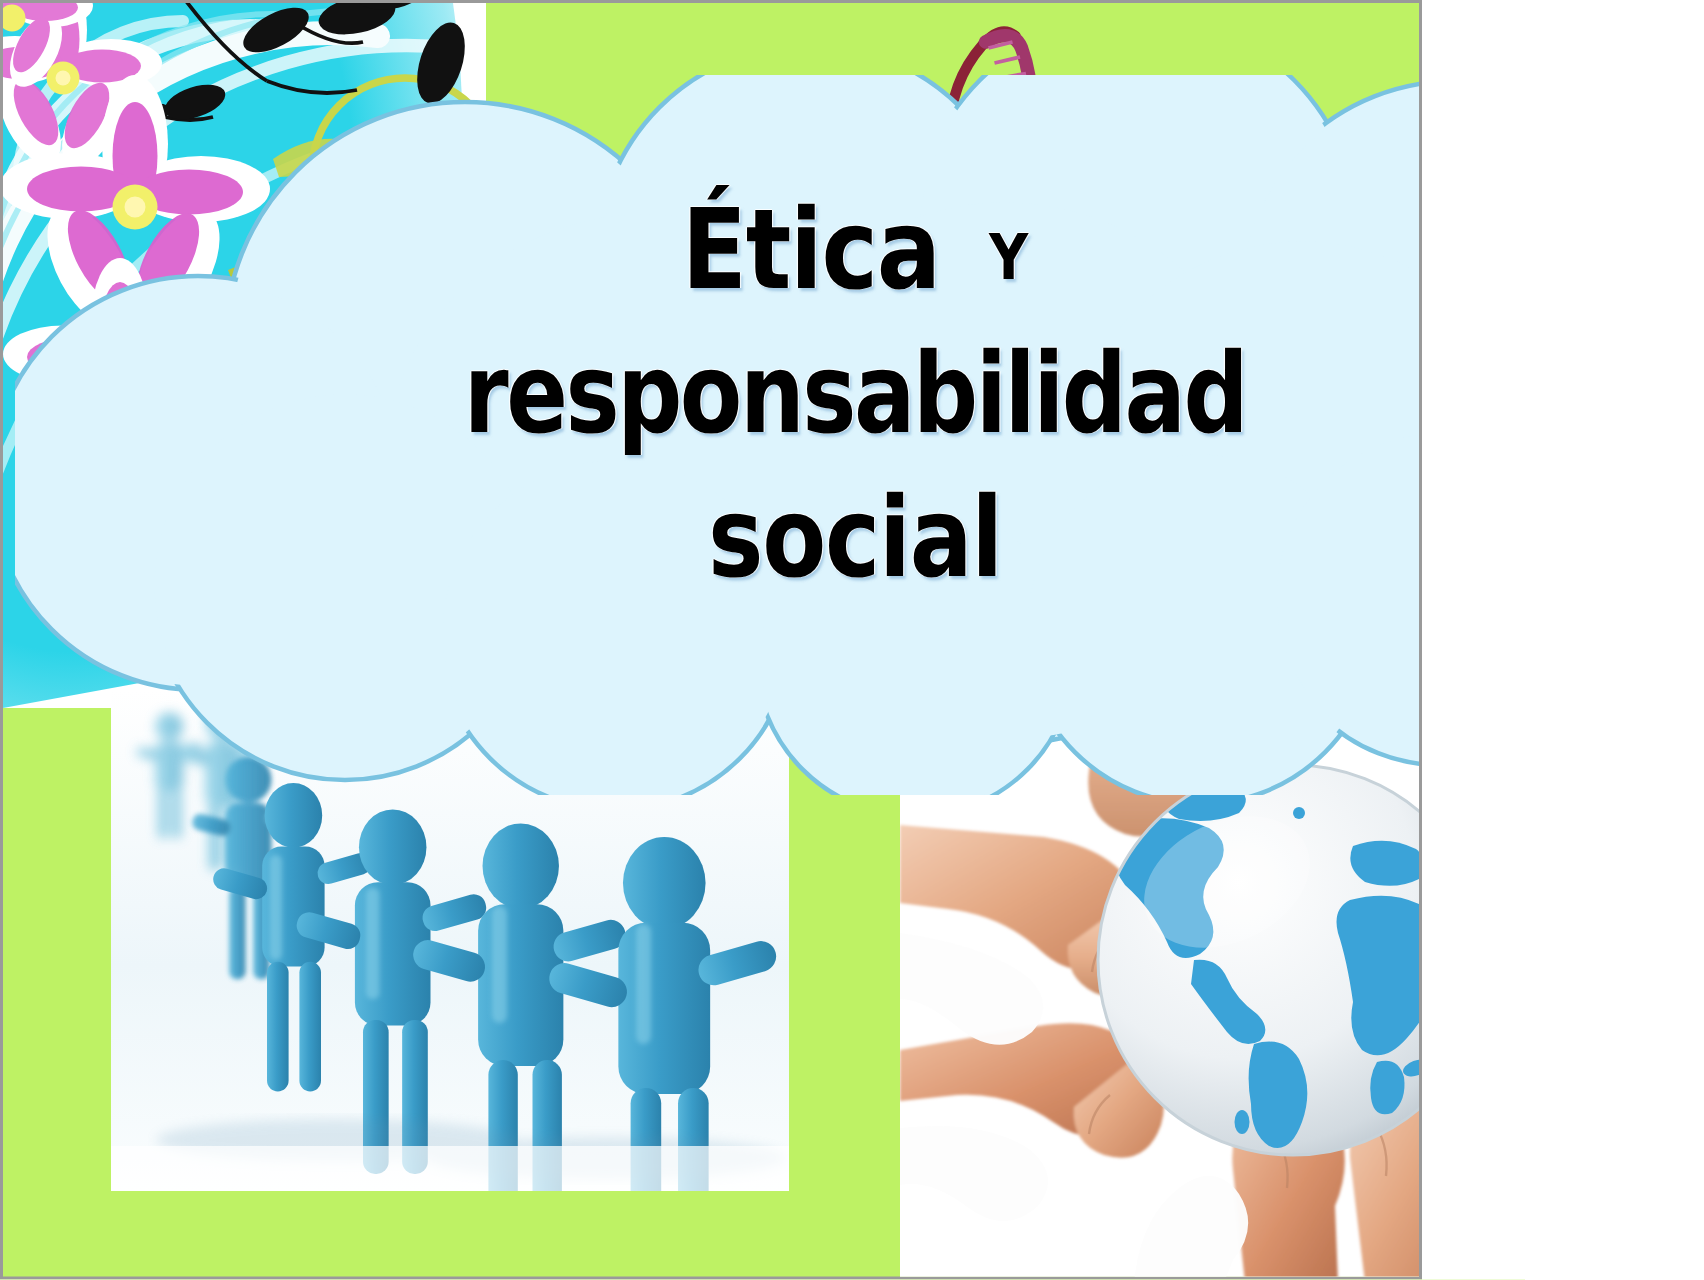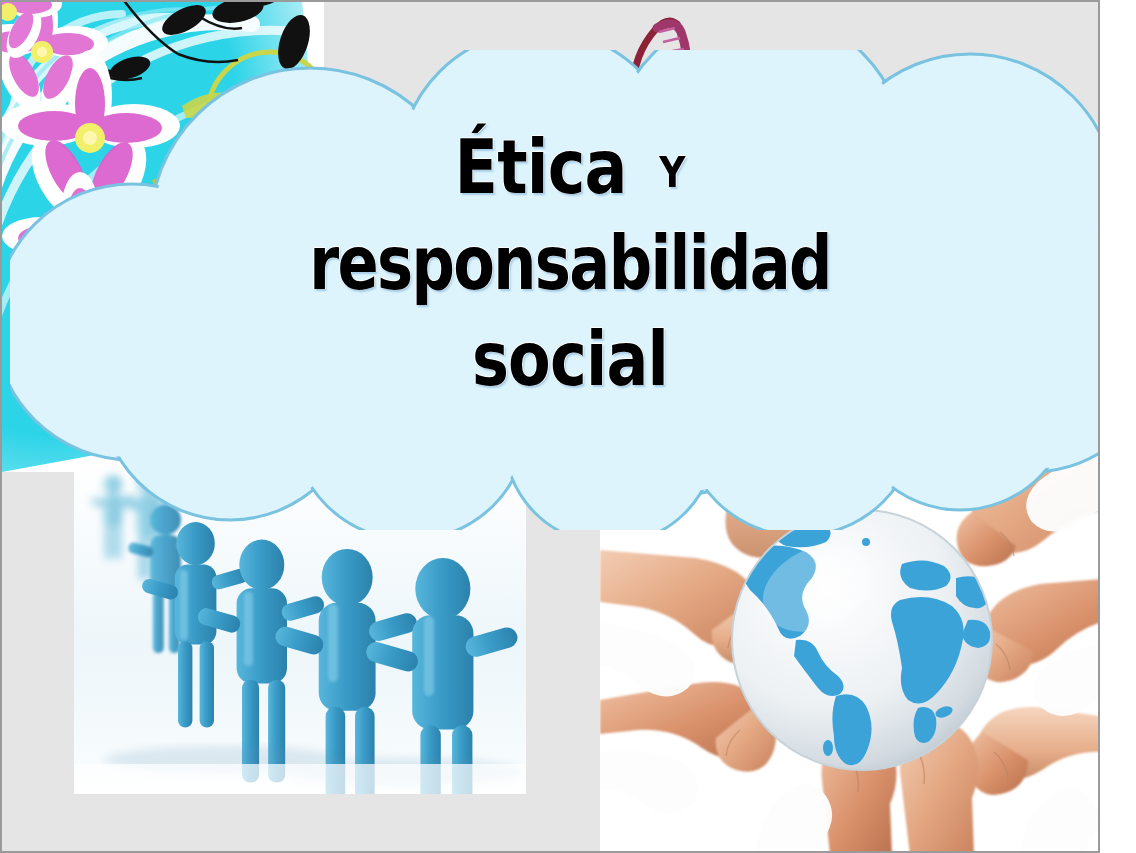--- a/index.html
+++ b/index.html
@@ -7,24 +7,24 @@
     margin: 0;
     padding: 0;
     background: #ffffff;
   }
   body {
     font-family: "Liberation Sans", sans-serif;
   }
 
   #slide {
     position: relative;
-    width: 1100px;
+    width: 948px;
     height: 853px;
     overflow: hidden;
-    background: #e5e5e5;
+    background: #bef264;
     box-sizing: border-box;
     border: 2px solid #9a9a9a;
   }
 
   
   #deco-corner {
     position: absolute;
     left: 0;
     top: 0;
     width: 322px;

